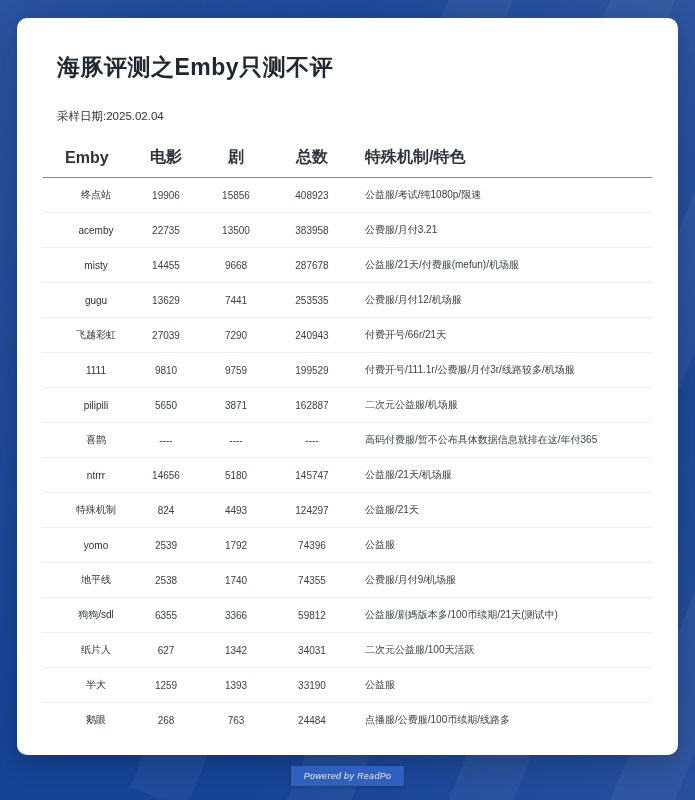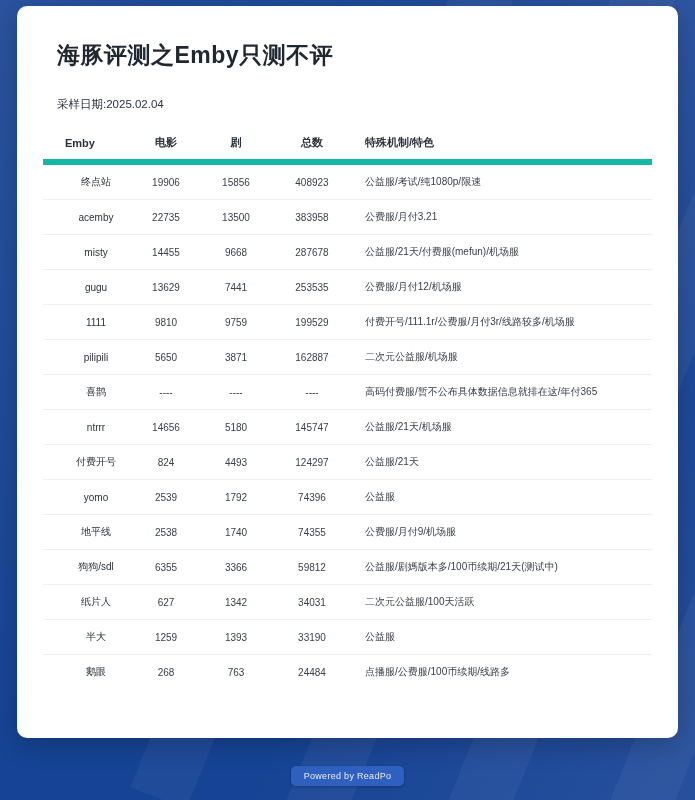--- a/index.html
+++ b/index.html
@@ -41,21 +41,21 @@
       rgba(255,255,255,0.045) 0px,
       rgba(255,255,255,0.045) 60px,
       rgba(255,255,255,0) 60px,
       rgba(255,255,255,0) 150px);
     pointer-events: none;
   }
   .page {
     position: relative;
     width: 695px;
     height: 800px;
-    padding: 6px 17px 10px 17px;
+    padding: 18px 17px 10px 17px;
   }
   .card {
     position: relative;
     background: #ffffff;
     border-radius: 10px;
     width: 661px;
     min-height: 732px;
     padding: 30px 26px 18px 26px;
     box-shadow: 0 6px 26px rgba(0,0,0,0.22);
   }
@@ -71,26 +71,26 @@
     font-weight: normal;
     color: #2a3139;
     margin: 26px 0 14px 14px;
   }
   table.data {
     width: 100%;
     border-collapse: collapse;
     table-layout: fixed;
   }
   table.data th {
-    font-size: 11px;
+    font-size: 16px;
     font-weight: bold;
     color: #2c333b;
     padding: 9px 4px 9px 4px;
     text-align: center;
-    border-bottom: 6px solid #14b8a6;
+    border-bottom: 1px solid #14b8a6;
     white-space: nowrap;
   }
   table.data td {
     font-size: 10px;
     color: #3a4149;
     padding: 10px 4px 10px 4px;
     text-align: center;
     border-bottom: 1px solid #edeff2;
     white-space: nowrap;
     overflow: hidden;
@@ -122,22 +122,23 @@
     bottom: 14px;
     text-align: center;
   }
   .badge {
     display: inline-block;
     background: #2f5fbf;
     color: #e8eefb;
     font-size: 9px;
     letter-spacing: 0.3px;
     padding: 5px 13px;
-    border-radius: 5px;
+    border-radius: 0;
     box-shadow: 0 1px 3px rgba(0,0,0,0.25);
+    font-style: italic;
   }
 </style>
 </head>
 <body>
 
 <div class="bg-sheen"></div>
 <div class="bg-diag"></div>
 
 <div class="page">
   <div class="card">
@@ -184,20 +185,27 @@
           <td class="feat">公益服/21天/付费服(mefun)/机场服</td>
         </tr>
         <tr>
           <td class="name">gugu</td>
           <td>13629</td>
           <td>7441</td>
           <td>253535</td>
           <td class="feat">公费服/月付12/机场服</td>
         </tr>
         <tr>
+          <td class="name">飞越彩虹</td>
+          <td>27039</td>
+          <td>7290</td>
+          <td>240943</td>
+          <td class="feat">付费开号/66r/21天</td>
+        </tr>
+        <tr>
           <td class="name">1111</td>
           <td>9810</td>
           <td>9759</td>
           <td>199529</td>
           <td class="feat">付费开号/111.1r/公费服/月付3r/线路较多/机场服</td>
         </tr>
         <tr>
           <td class="name">pilipili</td>
           <td>5650</td>
           <td>3871</td>
@@ -212,21 +220,21 @@
           <td class="feat">高码付费服/暂不公布具体数据信息就排在这/年付365</td>
         </tr>
         <tr>
           <td class="name">ntrrr</td>
           <td>14656</td>
           <td>5180</td>
           <td>145747</td>
           <td class="feat">公益服/21天/机场服</td>
         </tr>
         <tr>
-          <td class="name">付费开号</td>
+          <td class="name">特殊机制</td>
           <td>824</td>
           <td>4493</td>
           <td>124297</td>
           <td class="feat">公益服/21天</td>
         </tr>
         <tr>
           <td class="name">yomo</td>
           <td>2539</td>
           <td>1792</td>
           <td>74396</td>

